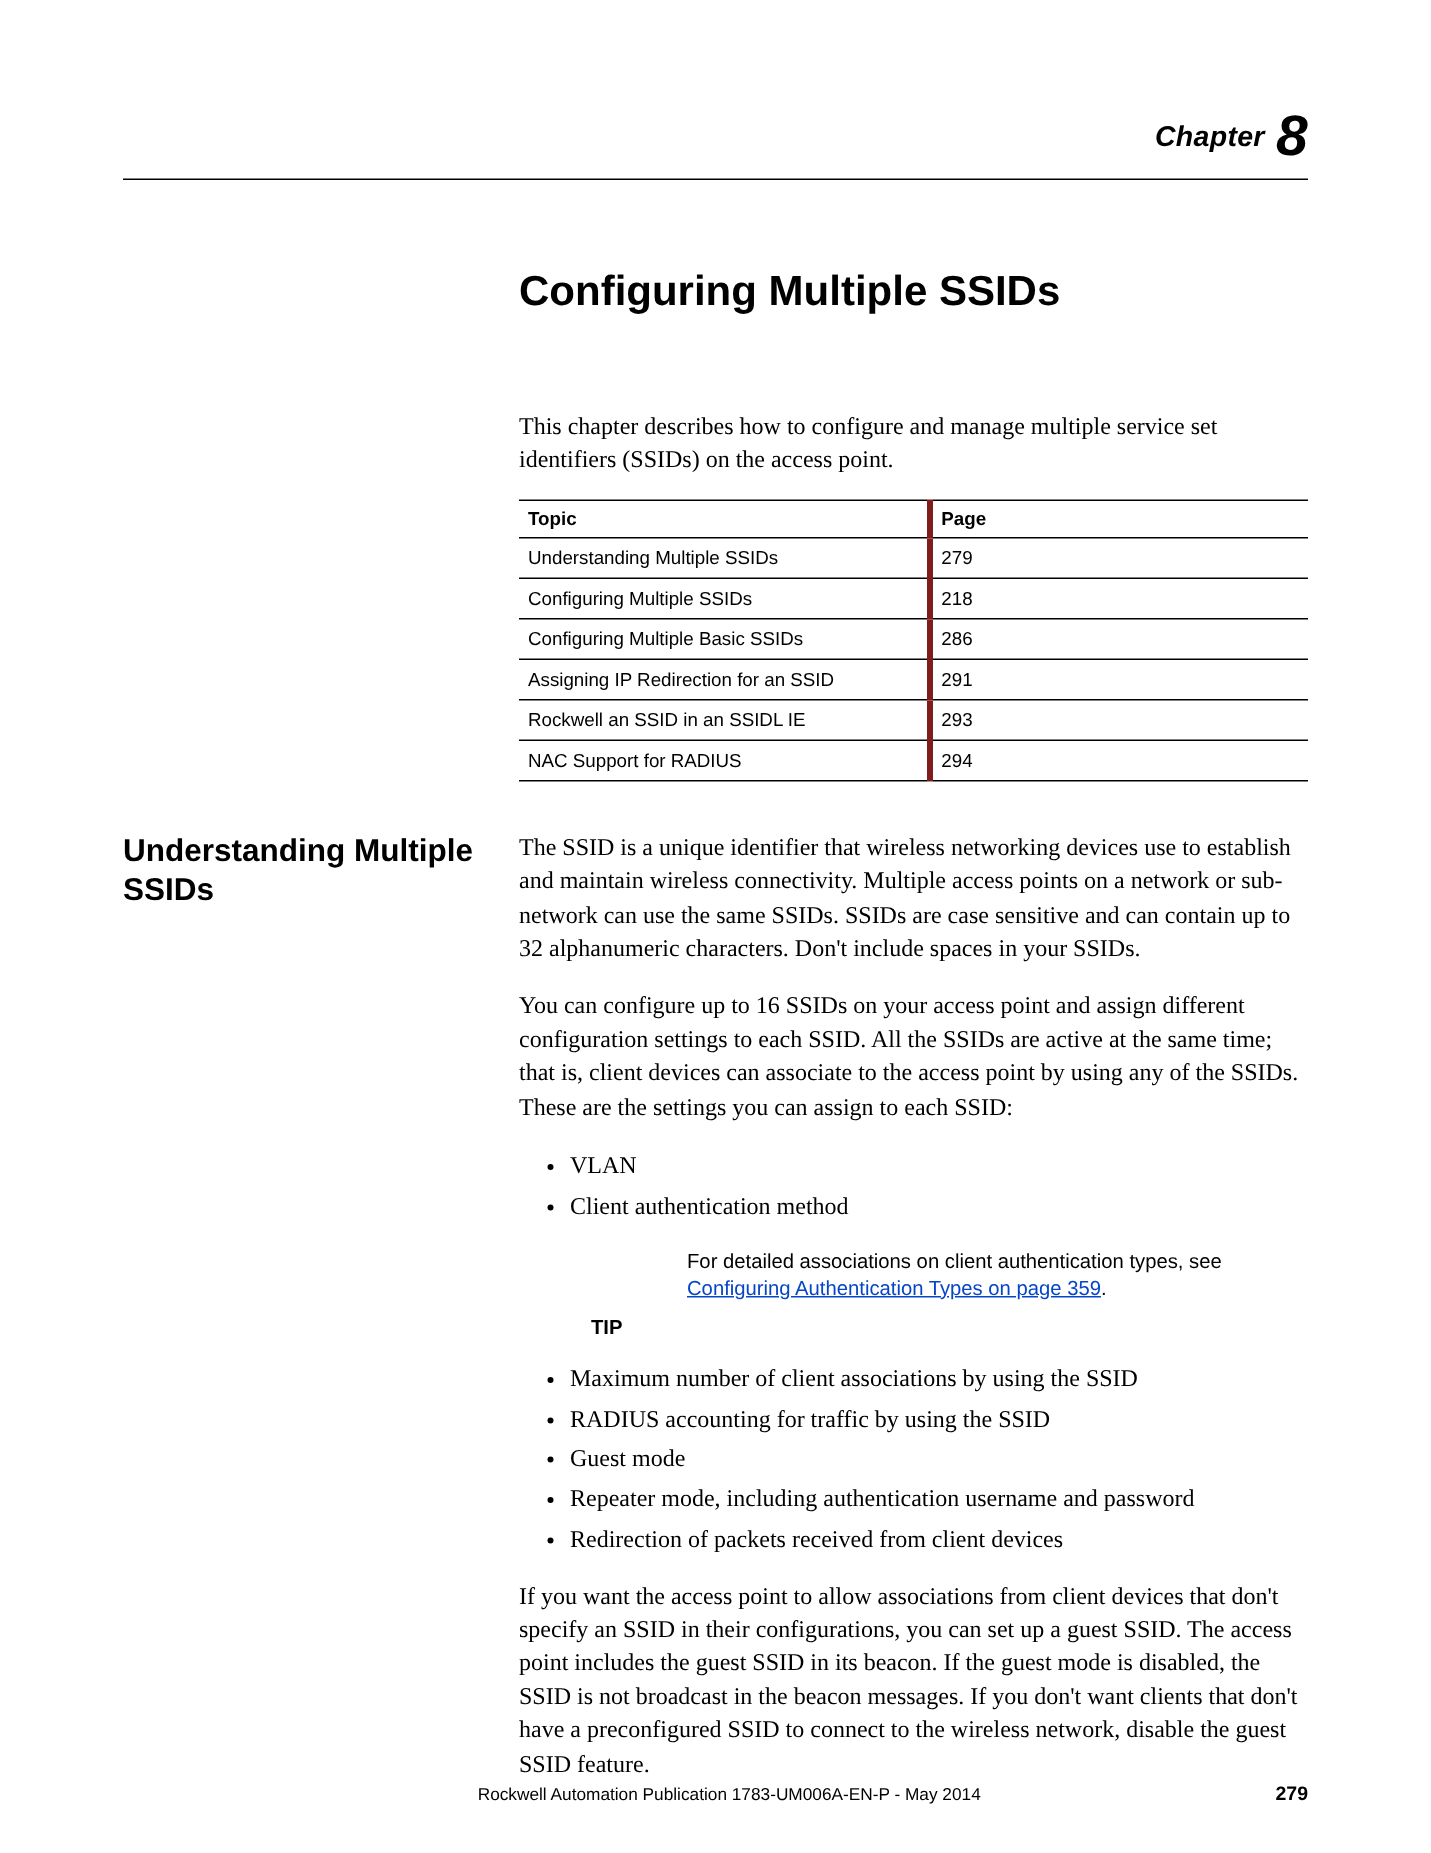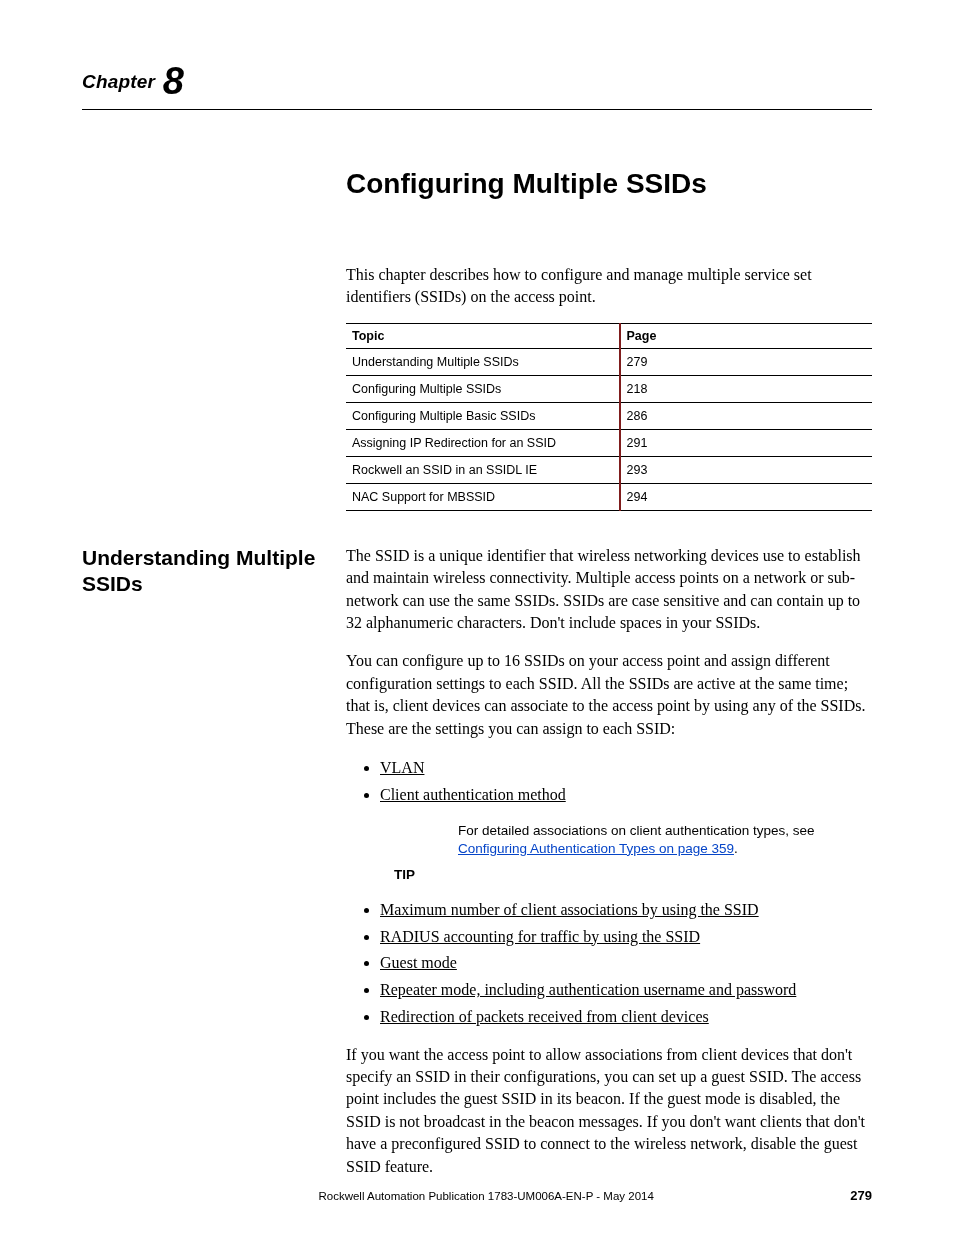--- a/index.html
+++ b/index.html
@@ -13,26 +13,27 @@
     color: #000;
   }
   .page {
     position: relative;
     width: 954px;
     height: 1235px;
     box-sizing: border-box;
     padding: 60px 82px 40px 82px;
   }
   .chapter-head {
-    text-align: left;
+    text-align: right;
     font-family: "Helvetica Neue", Arial, sans-serif;
     font-size: 19px;
     font-style: italic;
     font-weight: 700;
     letter-spacing: 0.2px;
+    margin-top: 10px;
   }
   .chapter-head .num {
     font-size: 38px;
     font-weight: 700;
     font-style: italic;
     vertical-align: -6px;
     margin-left: 2px;
   }
   hr.rule {
     border: none;
@@ -86,34 +87,33 @@
     border-top: 1px solid #000;
     border-bottom: 1px solid #000;
     padding: 5px 6px;
   }
   table.toc td {
     border-bottom: 1px solid #000;
     padding: 6px 6px;
   }
   table.toc th.page-col, table.toc td.page-col {
     width: 48%;
-    border-left: 2px solid #7f1d1d;
+    border-left: 4px solid #7f1d1d;
   }
   table.toc th.topic-col, table.toc td.topic-col {
     width: 52%;
   }
   ul.bullets {
     margin: 0 0 14px 34px;
     padding: 0;
     font-size: 16px;
     line-height: 1.55;
   }
   ul.bullets li {
     margin-bottom: 2px;
-    text-decoration: underline;
   }
   .tip-block {
     display: flex;
     font-family: "Helvetica Neue", Arial, sans-serif;
     font-size: 13.5px;
     line-height: 1.35;
     margin: 8px 4px 14px 48px;
   }
   .tip-label {
     font-weight: 700;
@@ -187,21 +187,21 @@
         </tr>
         <tr>
           <td class="topic-col">Assigning IP Redirection for an SSID</td>
           <td class="page-col">291</td>
         </tr>
         <tr>
           <td class="topic-col">Rockwell an SSID in an SSIDL IE</td>
           <td class="page-col">293</td>
         </tr>
         <tr>
-          <td class="topic-col">NAC Support for MBSSID</td>
+          <td class="topic-col">NAC Support for RADIUS</td>
           <td class="page-col">294</td>
         </tr>
       </tbody>
     </table>
   </div>
 
   <div class="two-col">
     <div class="left-col">
       <h2 class="side-head">Understanding Multiple SSIDs</h2>
     </div>

